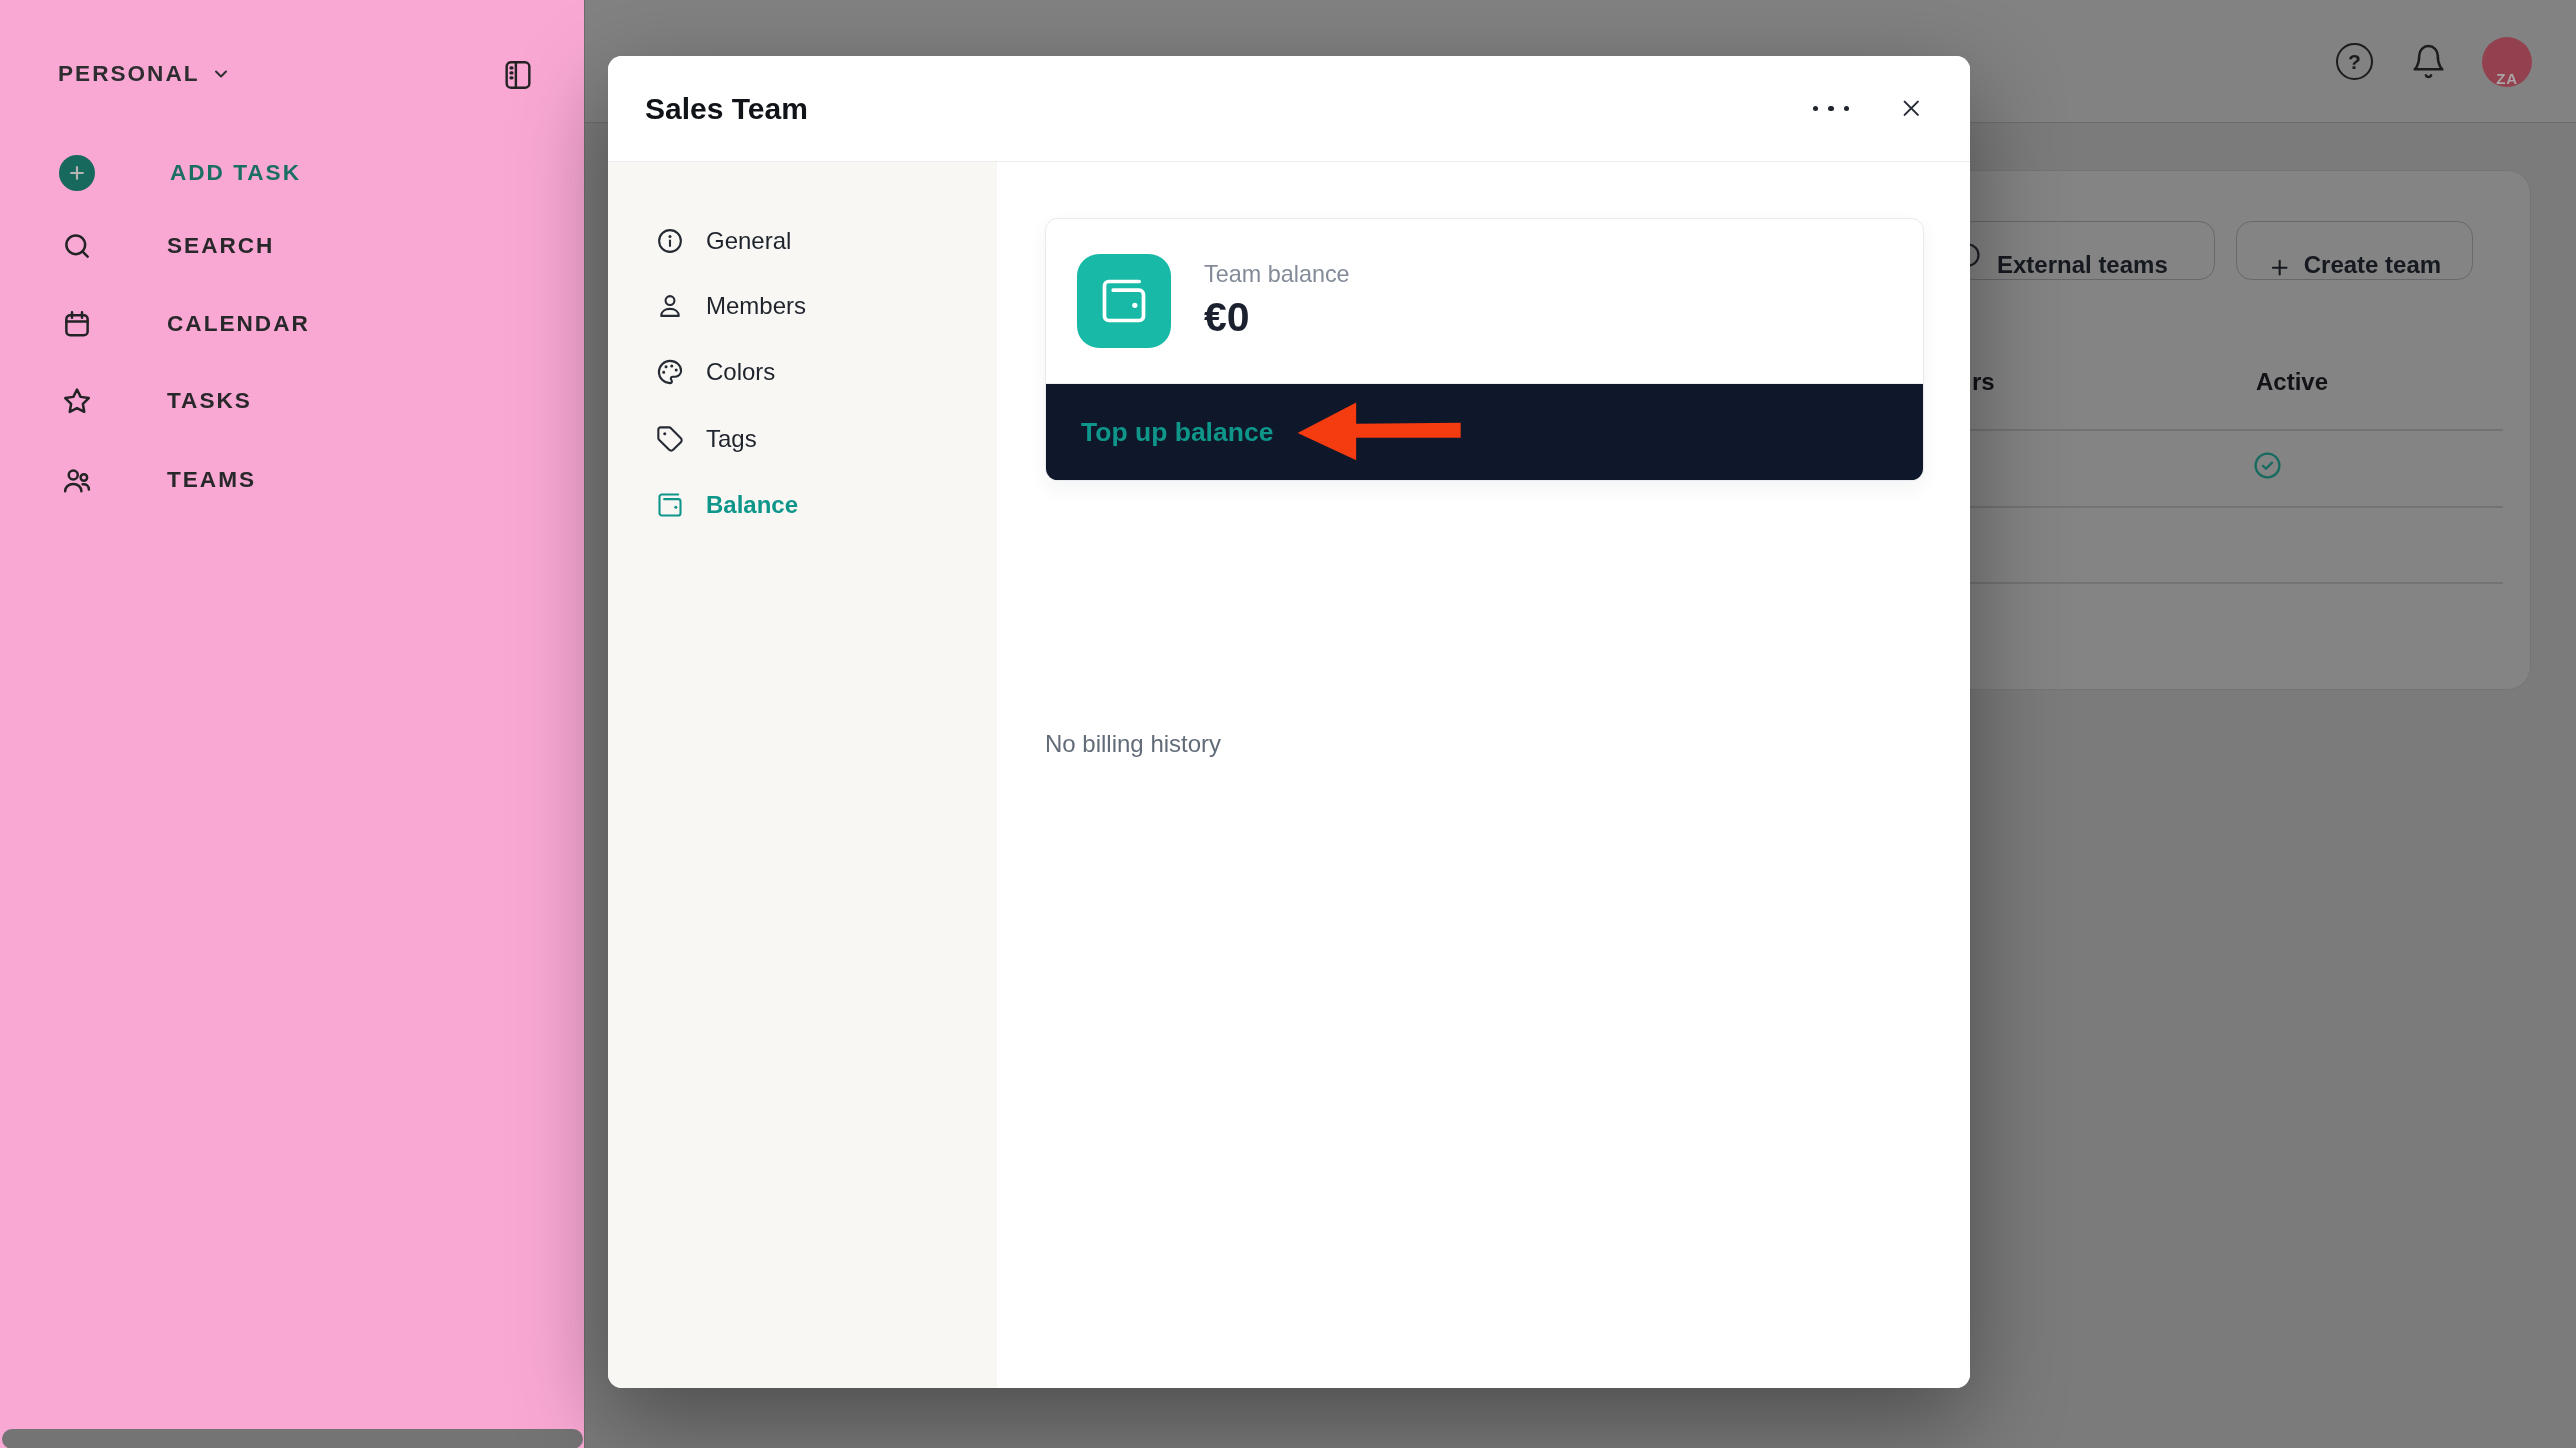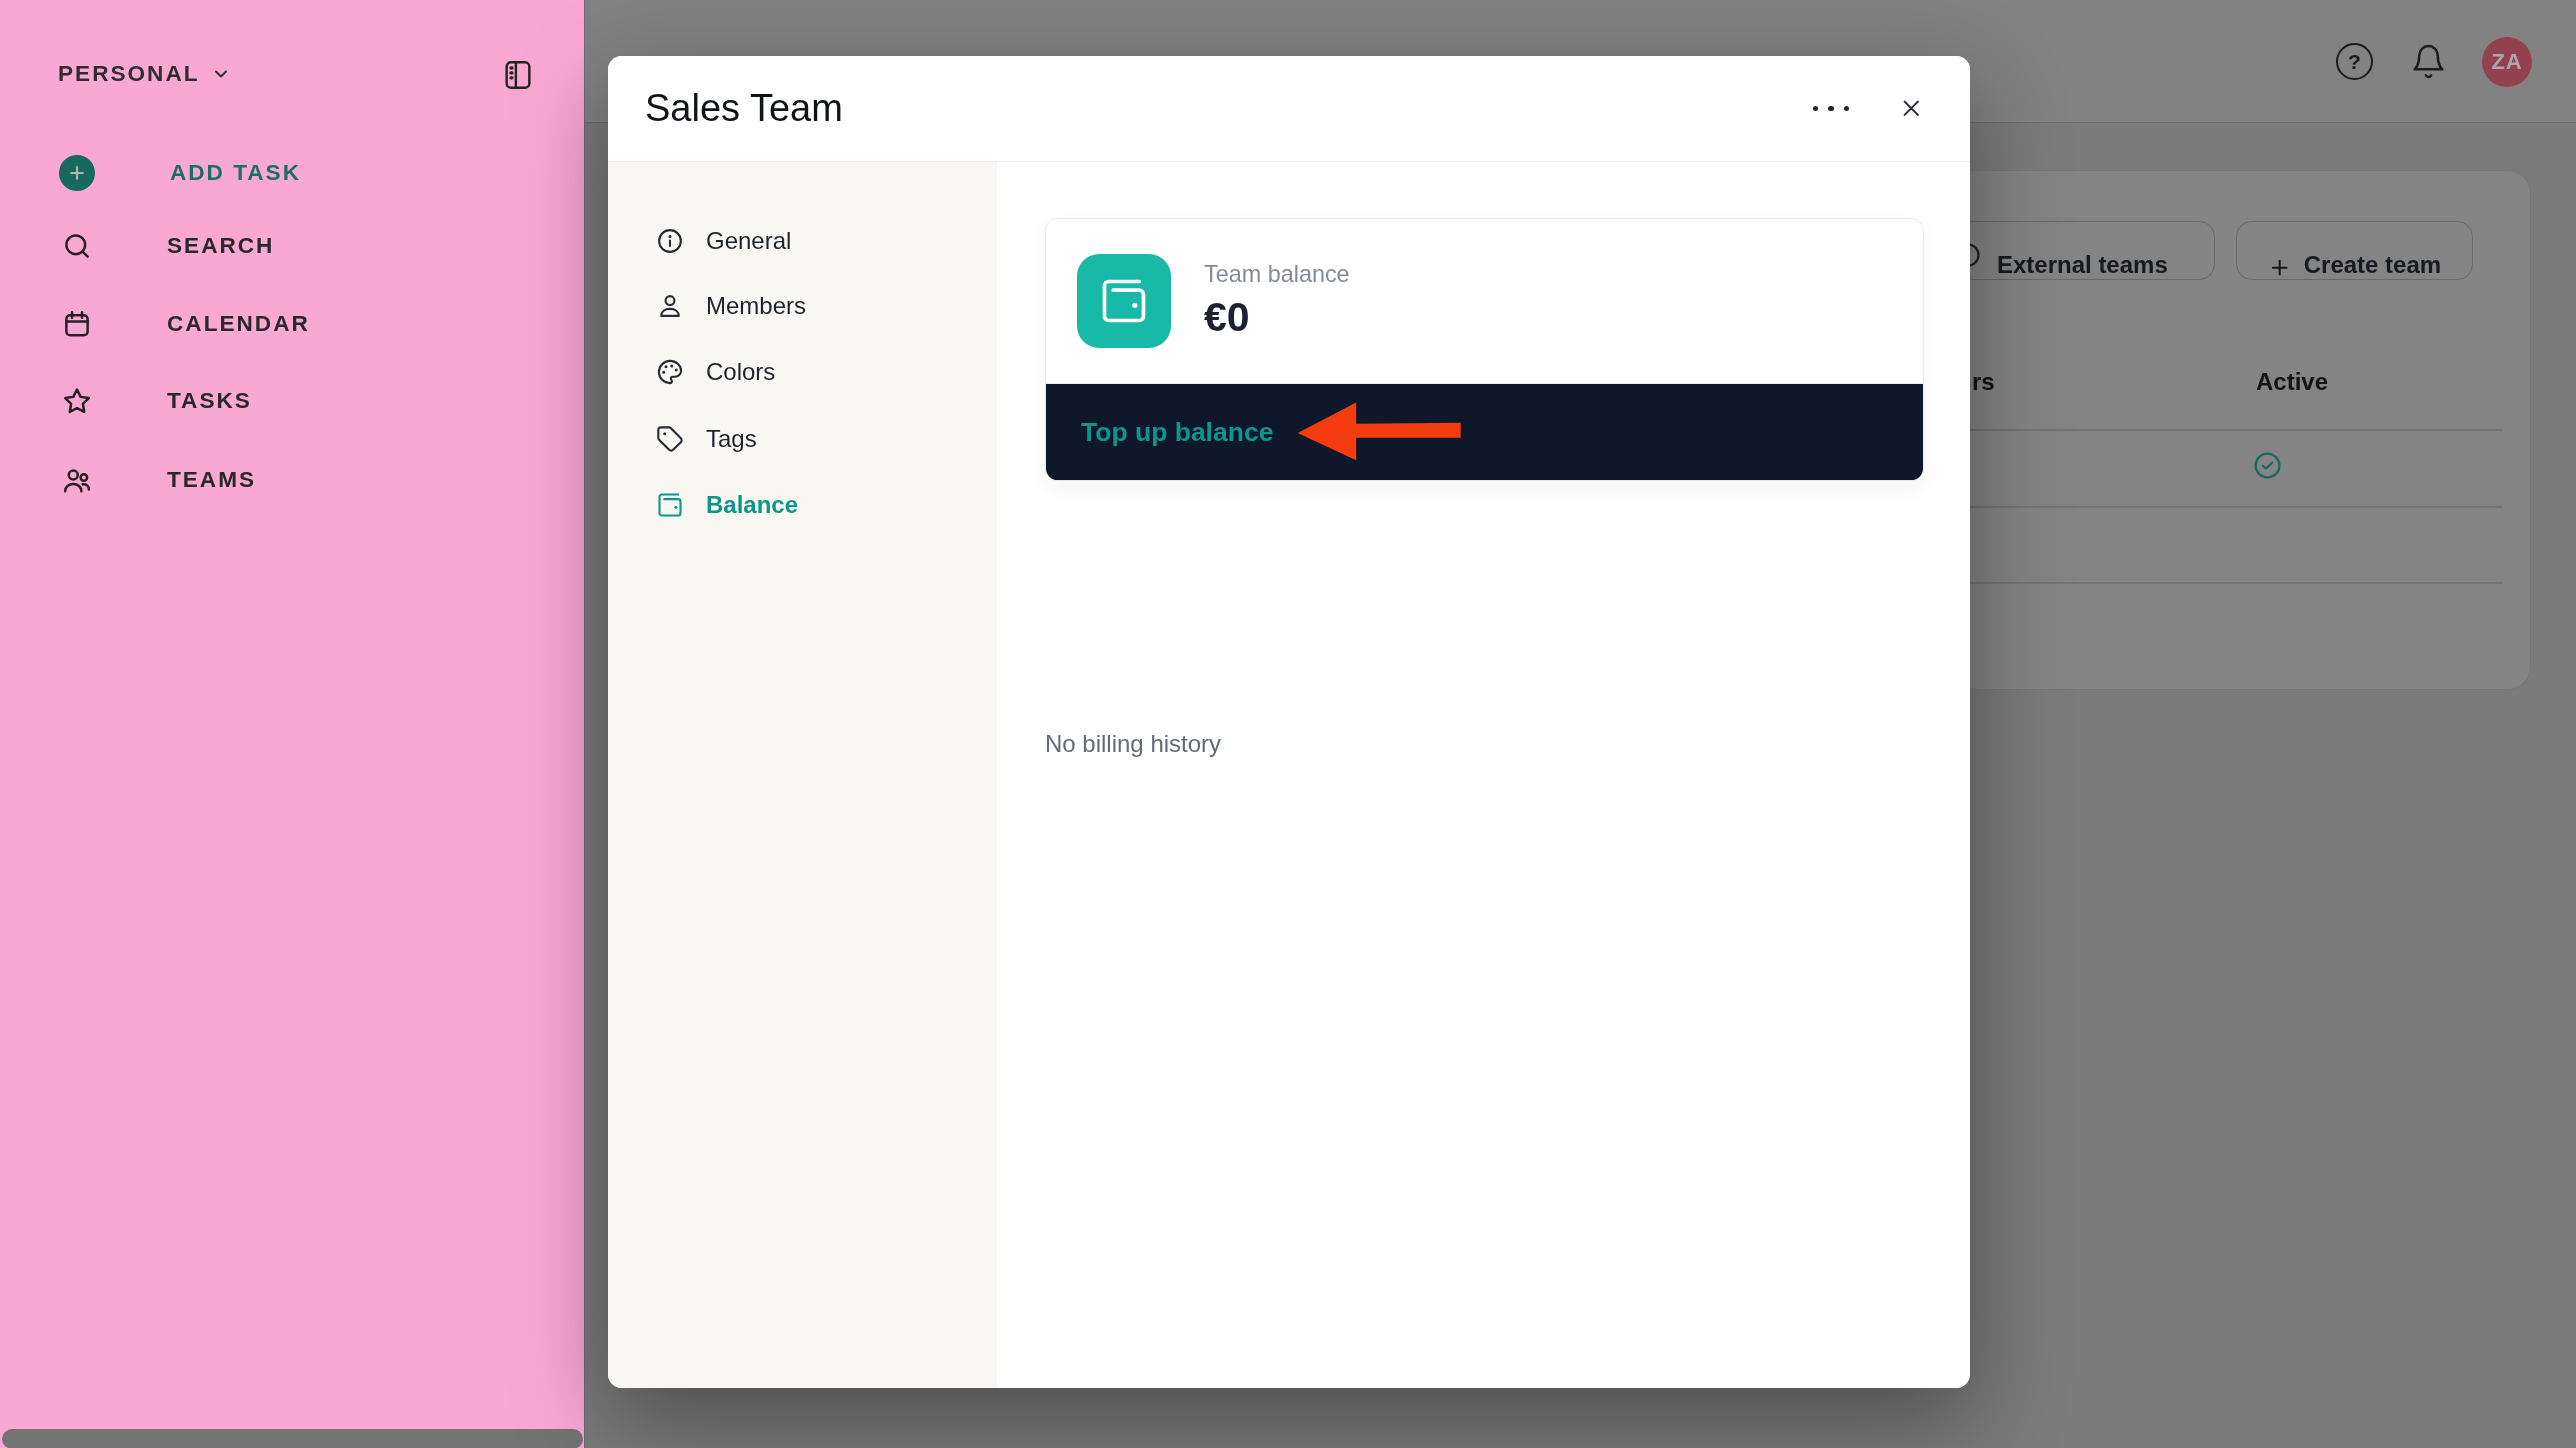--- a/index.html
+++ b/index.html
@@ -11,22 +11,22 @@
   
   .backdrop { position:absolute; inset:0; background:#7b7b7b; }
   .topbar {
     position:absolute; left:585px; top:0; width:1991px; height:123px;
     background:#828282; border-bottom:1.6px solid #6d6d6d;
   }
   .topbar-icons { position:absolute; right:44px; top:0; height:123px; display:flex; align-items:center; gap:33px; }
   .icon-btn-dim { width:41px; height:41px; display:flex; align-items:center; justify-content:center; color:#1c1c1e; }
   .help-circle { width:37px; height:37px; border:2.3px solid #1c1c1e; border-radius:50%; display:flex; align-items:center; justify-content:center;
     font-size:21px; font-weight:bold; color:#1c1c1e; }
-  .avatar { width:50px; height:50px; border-radius:50%; display:flex; align-items:center; justify-content:center;
-    font-size:22px; font-weight:bold; color:#aaa6a7; letter-spacing:0.8px; }
+  .avatar { width:50px; height:50px; border-radius:50%; display:flex; align-items:flex-end; justify-content:center;
+    font-size:15px; font-weight:bold; color:#aaa6a7; letter-spacing:0.8px; }
 
   .sidebar {
     position:absolute; left:0; top:0; width:585px; height:1449px;
     background:#f9a8d4; border-right:1.6px solid #6d6d6d;
   }
   .workspace-row { position:absolute; left:58px; top:61px; display:flex; align-items:center; gap:11px; }
   .workspace-label { font-size:22.6px; font-weight:bold; letter-spacing:2px; color:#2e2e30; }
   .panel-toggle { position:absolute; left:501px; top:58px; width:34px; height:34px; color:#232323; }
   .side-item { position:absolute; left:62px; display:flex; align-items:center; gap:31px; }
   .side-item .lbl { font-size:22.6px; font-weight:bold; letter-spacing:2px; color:#28282a;margin-left:44px; }
@@ -58,21 +58,21 @@
   .modal {
     position:absolute; left:608px; top:56px; width:1362px; height:1332px;
     background:#ffffff; border-radius:14px; overflow:hidden;
     box-shadow:0 31px 94px rgba(0,0,0,0.38);
     display:flex; flex-direction:column;
   }
   .modal-header {
     height:106px; flex:none; display:flex; align-items:center;
     padding:0 42px 0 37px; border-bottom:1.6px solid #eaecee; background:#fff;
   }
-  .modal-title { font-size:38px; font-weight:normal; color:#101318; }
+  .modal-title { font-size:30px; font-weight:bold; color:#101318; }
   .modal-header-actions { margin-left:auto; display:flex; align-items:center; gap:41px; }
   .dots-btn { width:44px; height:34px; display:flex; align-items:center; justify-content:center; gap:10px; }
   .dots-btn i { width:5.5px; height:5.5px; border-radius:50%; background:#20242c; }
   .close-btn { width:34px; height:34px; display:flex; align-items:center; justify-content:center; color:#272c36; }
   .modal-body { flex:1; display:flex; min-height:0; }
   .modal-nav { width:389px; flex:none; background:#f8f7f4; position:relative; }
   .nav-item { position:absolute; left:48px; display:flex; align-items:center; gap:22px; height:45px; }
   .nav-item .nic { width:28px; height:28px; color:#262b33; flex:none; }
   .nav-item .nlbl { font-size:24px; color:#1f242c; }
   .nav-item.active .nic { color:#0f968a; }

